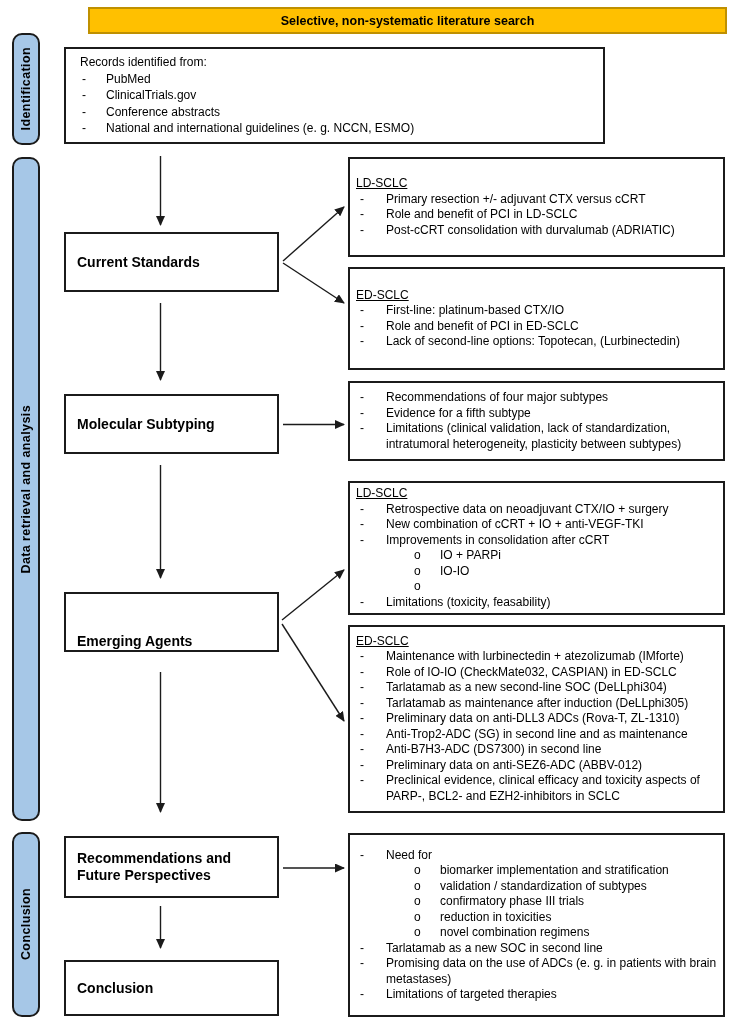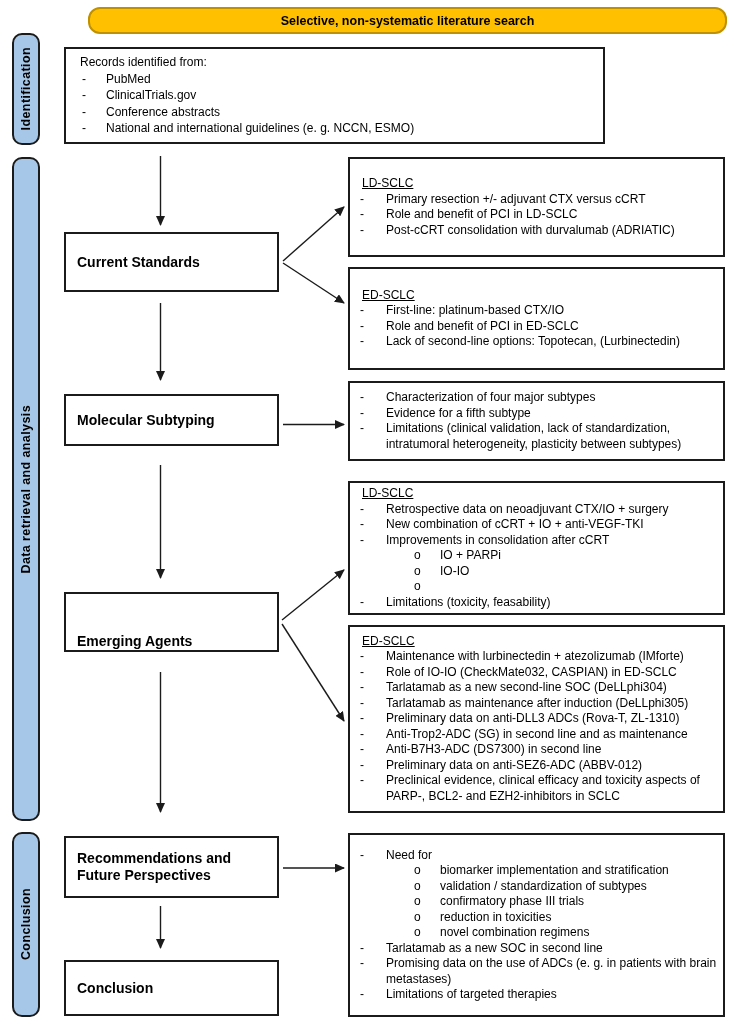--- a/index.html
+++ b/index.html
@@ -2,21 +2,21 @@
 <html><head>
 <meta charset="utf-8">
 <style>
   html,body { margin:0; padding:0; background:#fff; }
   .canvas {
     position:relative; width:734px; height:1026px; background:#ffffff;
     font-family:"Liberation Sans", sans-serif; color:#000; overflow:hidden;
   }
   .banner {
     position:absolute; left:88px; top:7px; width:639px; height:27px;
-    background:#FFC000; border:2px solid #BF9000; border-radius:12px;
+    background:#FFC000; border:2px solid #BF9000; border-radius:0;
     box-sizing:border-box; display:flex; align-items:center; justify-content:center;
     font-weight:bold; font-size:12.5px;
   }
   .sbar {
     position:absolute; left:12px; width:28px; background:#A6C7E7;
     border:2px solid #1b1b1b; border-radius:10px; box-sizing:border-box;
     display:flex; align-items:center; justify-content:center;
   }
   .sbar .vlabel {
     writing-mode:vertical-rl; transform:rotate(180deg);
@@ -31,21 +31,21 @@
   }
   .rbox { left:64px; top:47px; width:541px; height:97px; font-size:12px; line-height:16.5px;
     display:flex; flex-direction:column; justify-content:center; }
   .rbox .intro { margin-left:14px; }
   .rbox .li .mk { flex:0 0 24px; margin-left:16px; }
   .dbox {
     left:348px; width:377px; font-size:12px; line-height:15.5px;
     display:flex; flex-direction:column; justify-content:center;
     padding:4px 6px 4px 0;
   }
-  .heading { margin-left:12px; text-decoration:underline; }
+  .heading { margin-left:6px; text-decoration:underline; }
   .li { display:flex; }
   .li .mk { flex:0 0 26px; margin-left:10px; }
   .li.sub .mk { margin-left:64px; }
   .li .tx { flex:1; }
   .arrows { position:absolute; left:0; top:0; pointer-events:none; }
 </style>
 </head>
 <body>
 
 <div class="canvas">
@@ -80,21 +80,21 @@
     </div>
     <div class="li">
       <span class="mk">-</span>
       <span class="tx">National and international guidelines (e. g. NCCN, ESMO)</span>
     </div>
   </div>
 
   <div class="box flowbox" style="top:232px; height:60px;">
     <span>Current Standards</span>
   </div>
-  <div class="box flowbox" style="top:394px; height:52px;">
+  <div class="box flowbox" style="top:394px; height:60px;">
     <span>Molecular Subtyping</span>
   </div>
   <div class="box flowbox" style="top:592px; height:60px;align-items:flex-end;">
     <span>Emerging Agents</span>
   </div>
   <div class="box flowbox" style="top:836px; height:62px;">
     <span>Recommendations and Future Perspectives</span>
   </div>
   <div class="box flowbox" style="top:960px; height:56px;">
     <span>Conclusion</span>
@@ -128,21 +128,21 @@
     </div>
     <div class="li">
       <span class="mk">-</span>
       <span class="tx">Lack of second-line options: Topotecan, (Lurbinectedin)</span>
     </div>
   </div>
 
   <div class="box dbox" style="top:381px; height:80px;">
     <div class="li">
       <span class="mk">-</span>
-      <span class="tx">Characterization of four major subtypes</span>
+      <span class="tx">Recommendations of four major subtypes</span>
     </div>
     <div class="li">
       <span class="mk">-</span>
       <span class="tx">Evidence for a fifth subtype</span>
     </div>
     <div class="li">
       <span class="mk">-</span>
       <span class="tx">Limitations (clinical validation, lack of standardization, intratumoral heterogeneity, plasticity between subtypes)</span>
     </div>
   </div>

